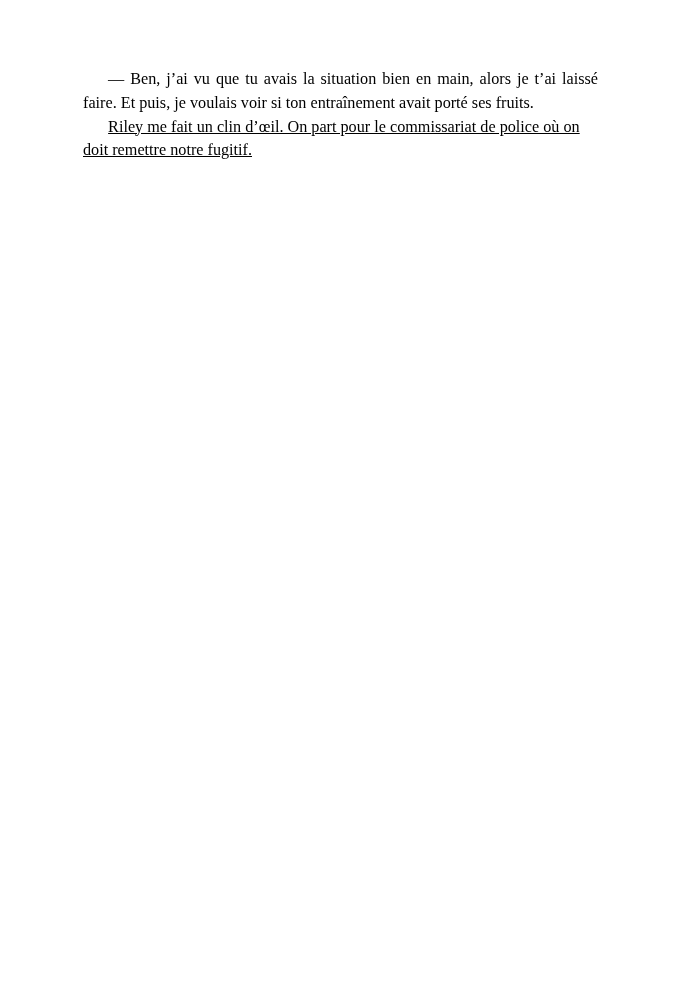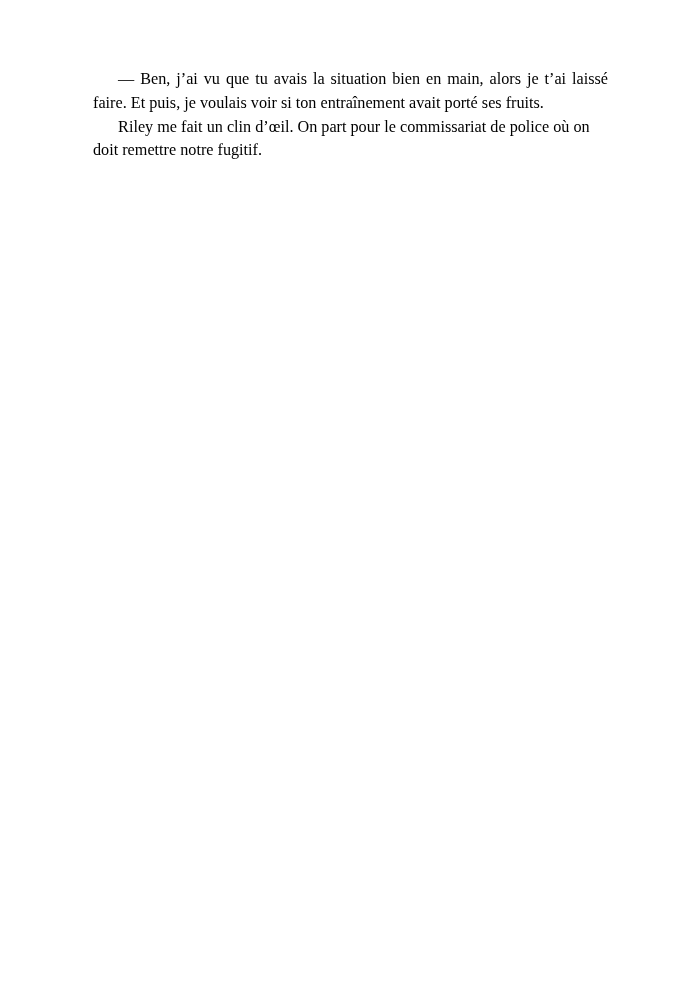--- a/index.html
+++ b/index.html
@@ -17,34 +17,35 @@
   .page {
     position: relative;
     width: 700px;
     height: 992px;
     box-sizing: border-box;
     background: #ffffff;
   }
   .text-block {
     position: absolute;
     top: 68px;
-    left: 93px;
+    left: 83px;
     width: 515px;
   }
   .para {
     margin: 0;
     font-size: 16.2px;
     line-height: 1.47;
     text-align: justify;
     text-justify: inter-word;
     text-indent: 1.55em;
     hyphens: none;
   }
   .para.last {
     text-align: left;
+    text-decoration: underline;
   }
 </style>
 </head>
 <body>
 
 <div class="page">
   <div class="text-block">
     <p class="para">— Ben, j’ai vu que tu avais la situation bien en main, alors je t’ai laissé faire. Et puis, je voulais voir si ton entraînement avait porté ses fruits.</p>
     <p class="para last">Riley me fait un clin d’œil. On part pour le commissariat de police où on doit remettre notre fugitif.</p>
   </div>

